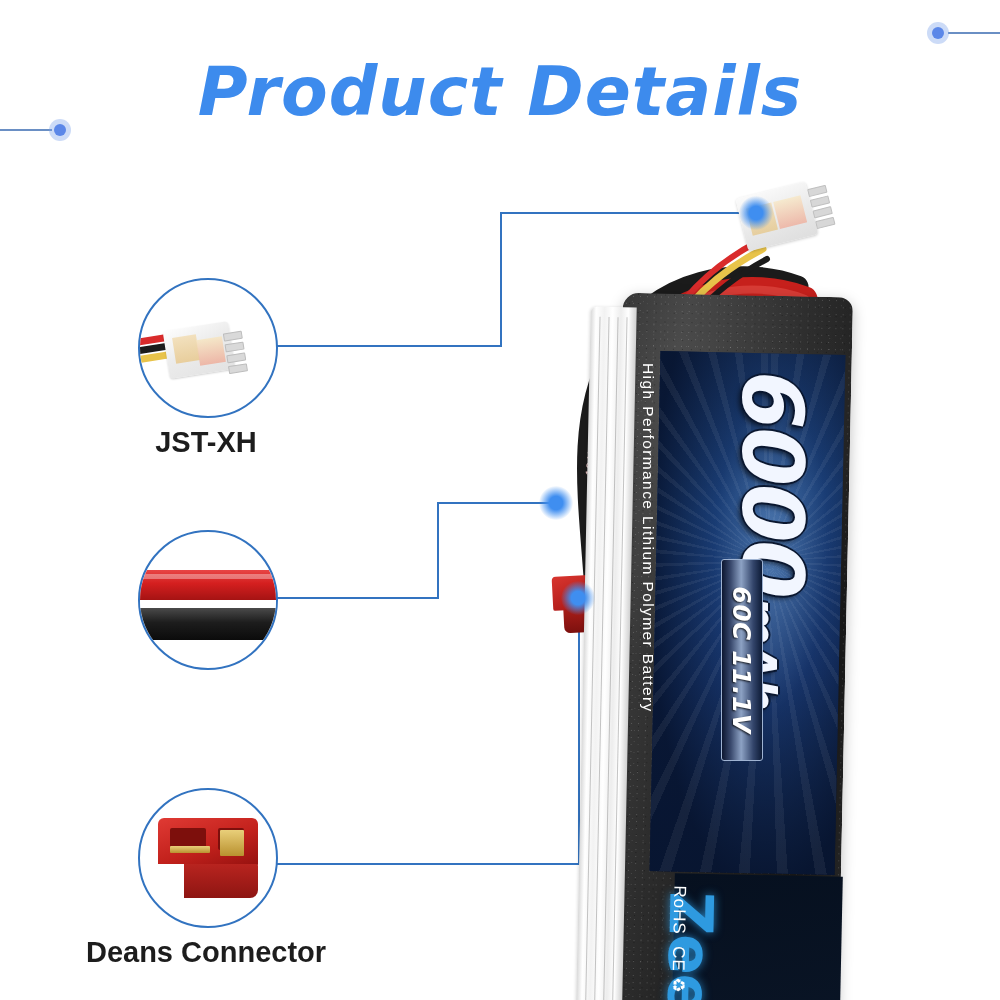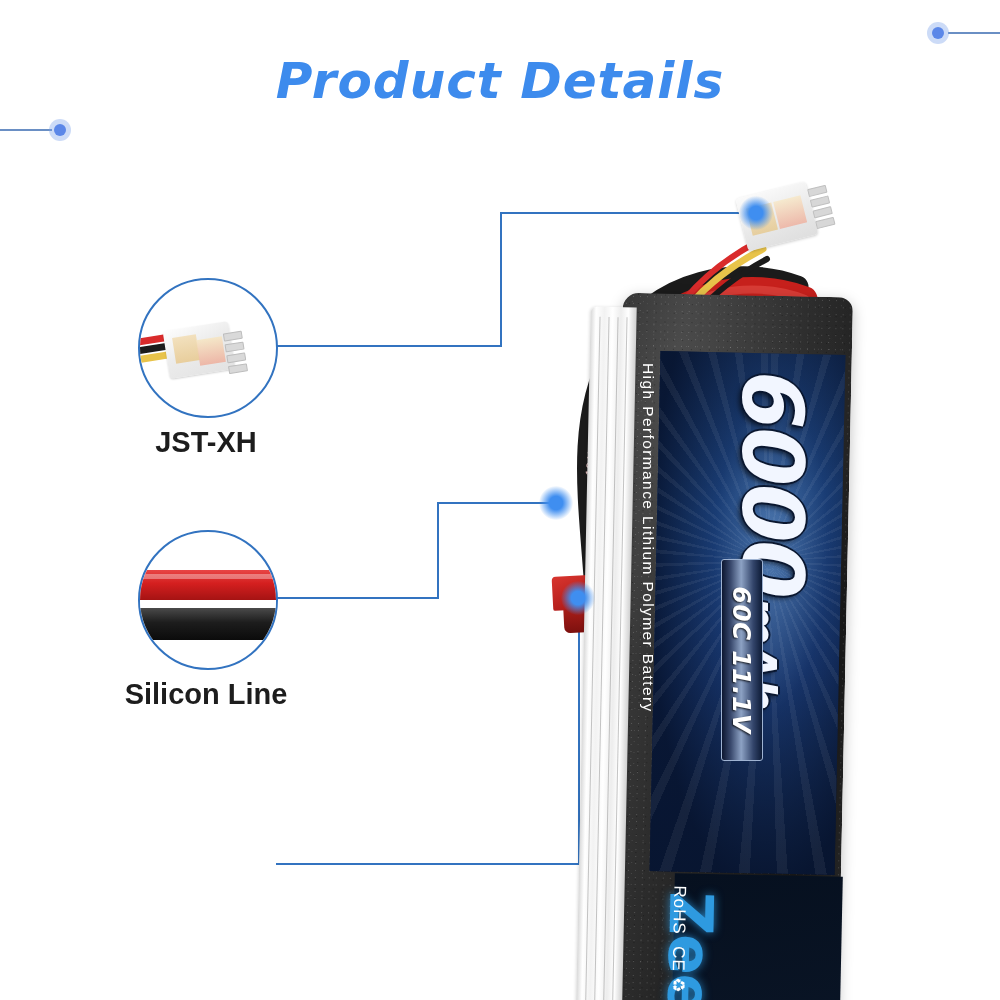--- a/index.html
+++ b/index.html
@@ -42,21 +42,21 @@
     background: #6a8fc4;
   }
 
   
   .page-title {
     position: absolute;
     left: 0;
     top: 52px;
     width: 1000px;
     text-align: center;
-    font-size: 50px;
+    font-size: 68px;
     font-weight: bold;
     font-style: italic;
     letter-spacing: 1px;
     color: #3d8bed;
     font-family: "DejaVu Sans", sans-serif;
     white-space: nowrap;
   }
 
   
   .callout {
@@ -388,23 +388,36 @@
 
   <div class="callout" style="left:138px; top:530px;">
     <div class="callout-circle">
       <div>
         <div class="sil-red"></div>
         <div class="sil-gloss"></div>
         <div class="sil-gap"></div>
         <div class="sil-black"></div>
       </div>
     </div>
-    <div class="callout-label">Silicon Line</div>
   </div>
 
+  <div class="callout" style="left:138px; top:788px;">
+    <div class="callout-circle">
+      <div class="deans-art">
+        <div class="deans-top"></div>
+        <div class="deans-bottom"></div>
+        <div class="deans-notch"></div>
+        <div class="deans-slot" style="left:30px; top:38px; width:36px; height:20px;"></div>
+        <div class="deans-slot" style="left:78px; top:38px; width:26px; height:22px;"></div>
+        <div class="deans-gold" style="left:30px; top:56px; width:40px;"></div>
+        <div class="deans-gold" style="left:80px; top:40px; width:24px; height:26px;"></div>
+      </div>
+    </div>
+    <div class="callout-label">Deans  Connector</div>
+  </div>
 
   <div id="battery">
 
     <svg class="wire-svg" viewBox="0 0 380 740">
       <path d="M92,430 C86,330 70,250 108,178 C150,100 240,92 292,112" stroke="#1b1b1b" stroke-width="23" fill="none" stroke-linecap="round"></path>
       <path d="M108,428 C100,330 86,252 124,186 C166,112 248,104 300,124" stroke="#c6201c" stroke-width="25" fill="none" stroke-linecap="round"></path>
       <path d="M108,428 C100,330 86,252 124,186 C166,112 248,104 300,124" stroke="#e8534d" stroke-width="8" fill="none" stroke-linecap="round" opacity=".55"></path>
 
       <path d="M150,200 C158,150 200,104 258,74" stroke="#e8c34a" stroke-width="7" fill="none" stroke-linecap="round"></path>
       <path d="M156,206 C166,158 206,114 262,84" stroke="#1b1b1b" stroke-width="6" fill="none" stroke-linecap="round"></path>

